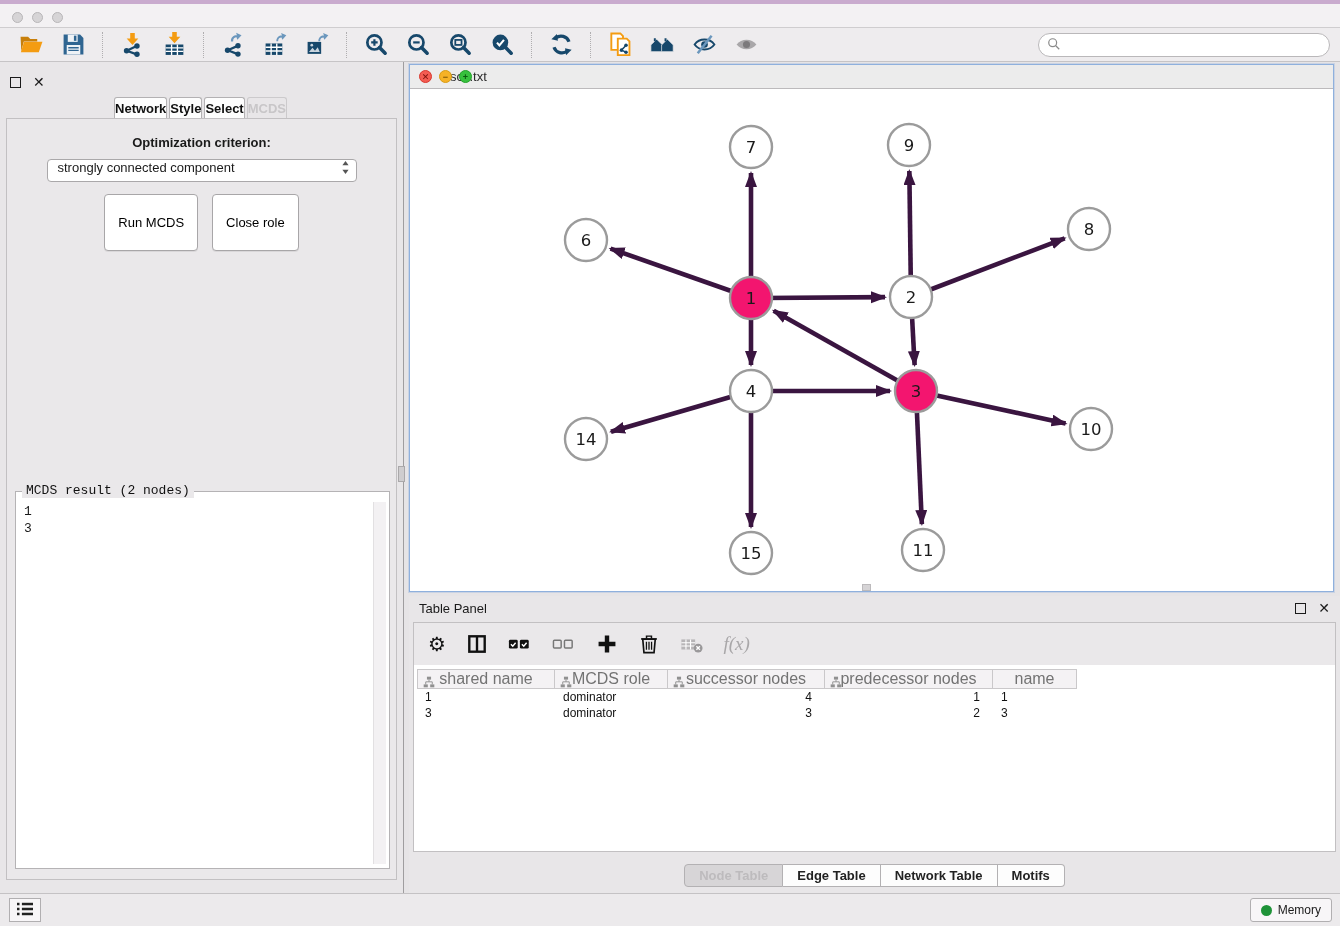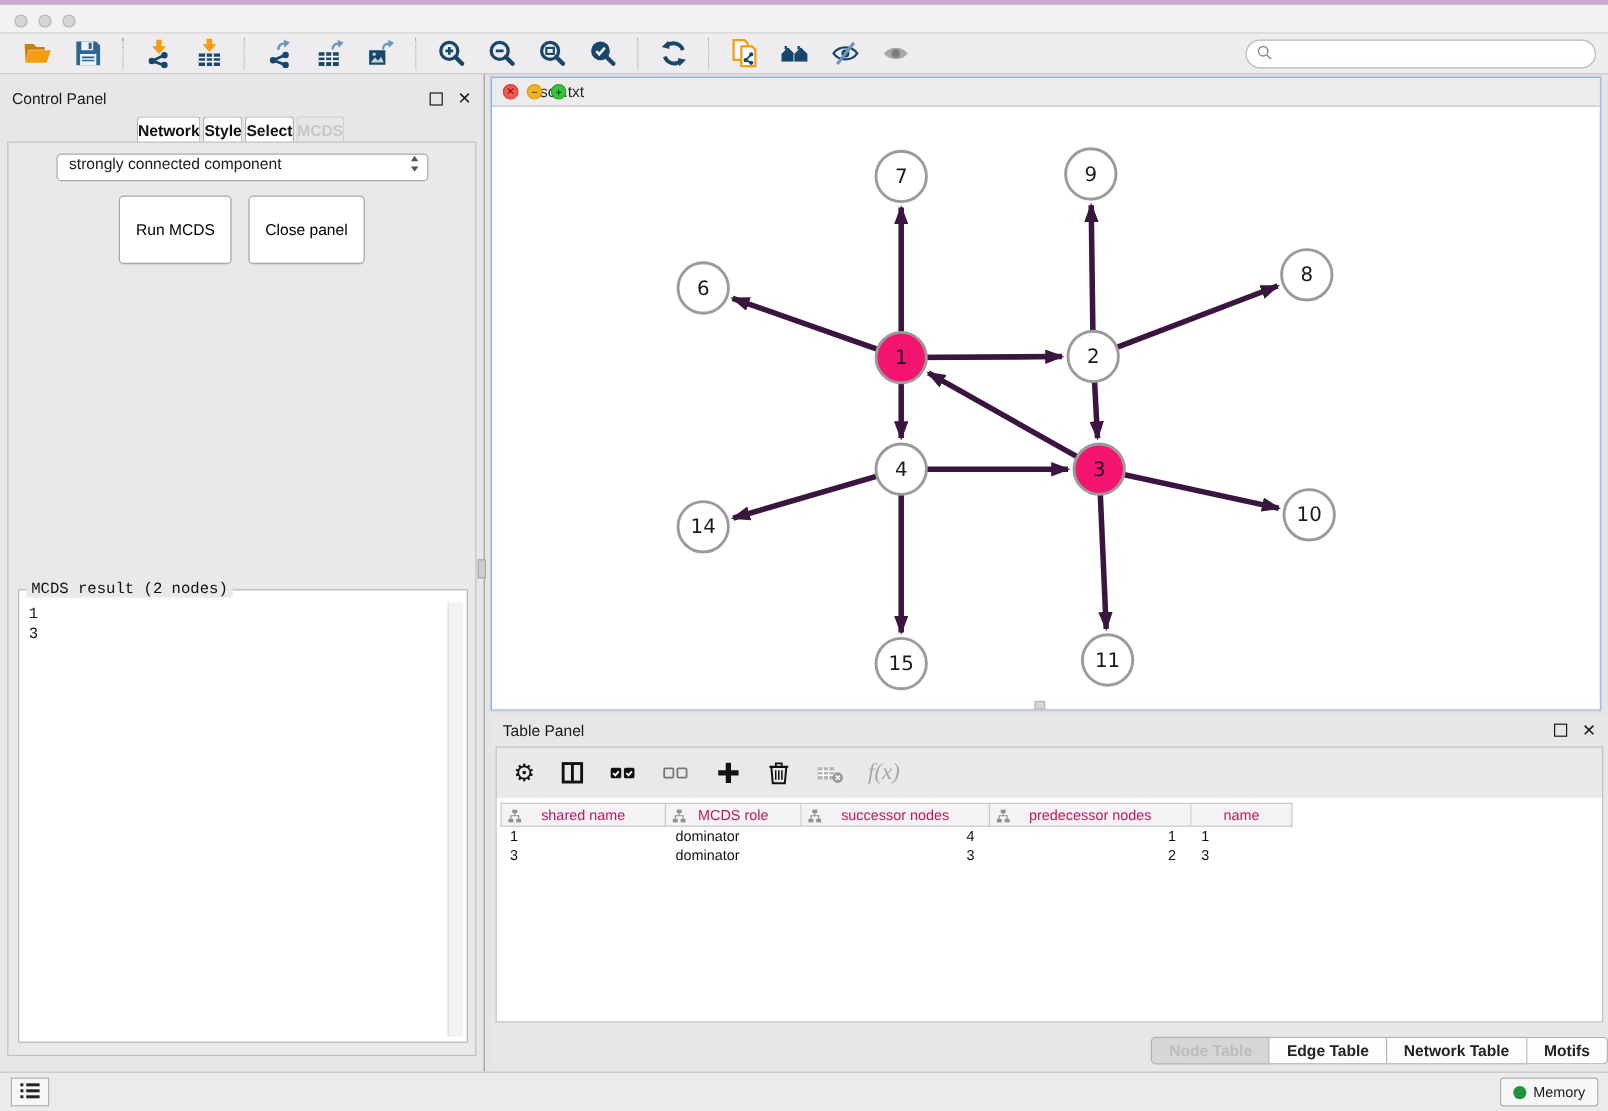--- a/index.html
+++ b/index.html
@@ -75,28 +75,28 @@
   .tp-body { position:absolute; left:4px; top:26px; width:923px; height:230px;
     border:1px solid #c2c0c2; background:#eae8ea; display:flex; flex-direction:column; }
   .ttoolbar { height:42px; display:flex; align-items:center; padding-left:14px; gap:20px; }
   .ticon { display:flex; align-items:center; justify-content:center; height:26px; }
   .ticon svg { height:22px; }
   .glyph { font-family:"DejaVu Sans",sans-serif; color:#111; }
   .fx { font-family:"Liberation Serif","DejaVu Serif",serif; font-style:italic; font-size:19px; color:#a9a7a9; }
   .twhite { flex:1; background:#fff; padding:4px 0 0 3px; overflow:hidden; }
   .thead { display:flex; height:20px; }
   .th { background:#f4f2f4; border:1px solid #cac8ca; border-left:none; position:relative;
-    display:flex; align-items:center; justify-content:center; font-size:12px; color:#be185d; }
+    display:flex; align-items:flex-end; justify-content:center; font-size:16px; color:#737373; }
   .th:first-child { border-left:1px solid #cac8ca; }
   .th .tree { position:absolute; left:5px; top:4px; }
   .trow { display:flex; height:16px; align-items:center; }
   .td { font-size:12px; color:#111; overflow:hidden; white-space:nowrap; }
   .td.left { text-align:left; padding-left:8px; }
   .td.right { text-align:right; padding-right:13px; }
-  .ttabs { position:absolute; left:0; bottom:6px; width:100%; display:flex; justify-content:flex-end;margin-top:44px; }
+  .ttabs { position:absolute; left:0; bottom:6px; width:100%; display:flex; justify-content:center;margin-top:44px; }
   .ttab { background:#fdfdfd; border:1px solid #b3b1b3; border-left:none; padding:3px 14px;
     font-size:13px; font-weight:bold; color:#222; }
   .ttab:first-child { border-left:1px solid #b3b1b3; border-radius:4px 0 0 4px; }
   .ttab:last-child { border-radius:0 4px 4px 0; }
   .ttab.active { background:#d7d5d7; color:#bdbbbd; }
 
   
   .statusbar { position:absolute; left:0; top:893px; width:1340px; height:33px; background:#eceaec; border-top:1px solid #c4c2c4; }
   .list-btn { position:absolute; left:9px; top:4px; width:32px; height:24px; background:#f8f6f8;
     border:1px solid #b1afb1; display:flex; align-items:center; justify-content:center; }
@@ -289,43 +289,43 @@
             <circle cx="6.5" cy="6.5" r="4.5" fill="none" stroke="#8a8a8a" stroke-width="1.4"></circle>
             <path d="M10 10l4 4" stroke="#8a8a8a" stroke-width="1.4"></path>
           </svg>
       </span>
       <input placeholder="" style="">
     </div>
   </div>
 
   <div class="control-panel">
     <div class="panel-head cp-head">
-      <span class="ph-title">Control Panel</span>
       <span class="icon-float"></span>
       <span class="icon-close">✕</span>
     </div>
     <div class="ctabs" id="control-tabs">
         <div class="ctab">Network</div>
         <div class="ctab">Style</div>
         <div class="ctab">Select</div>
         <div class="ctab active">MCDS</div>
       </div>
     <div class="cbody">
+      <div class="opt-label">Optimization criterion:</div>
       <div class="crit-select">
         <span class="val">strongly connected component</span>
         <span>
           <svg viewBox="0 0 10 17" width="9" height="15">
               <path d="M5 1l3.5 5h-7z" fill="#555"></path>
               <path d="M5 16l3.5-5h-7z" fill="#555"></path>
             </svg>
         </span>
       </div>
       <div class="btn-row">
         <button class="btn">Run MCDS</button>
-        <button class="btn">Close panel</button>
+        <button class="btn">Close role</button>
       </div>
       <div class="mcds-fieldset">
         <span class="mcds-legend">MCDS result (2 nodes)</span>
         <div class="mcds-text" id="mcds-result-text">1
 3</div>
         <div class="mcds-track"></div>
       </div>
     </div>
   </div>
   <div class="vsplit-grip"></div>

